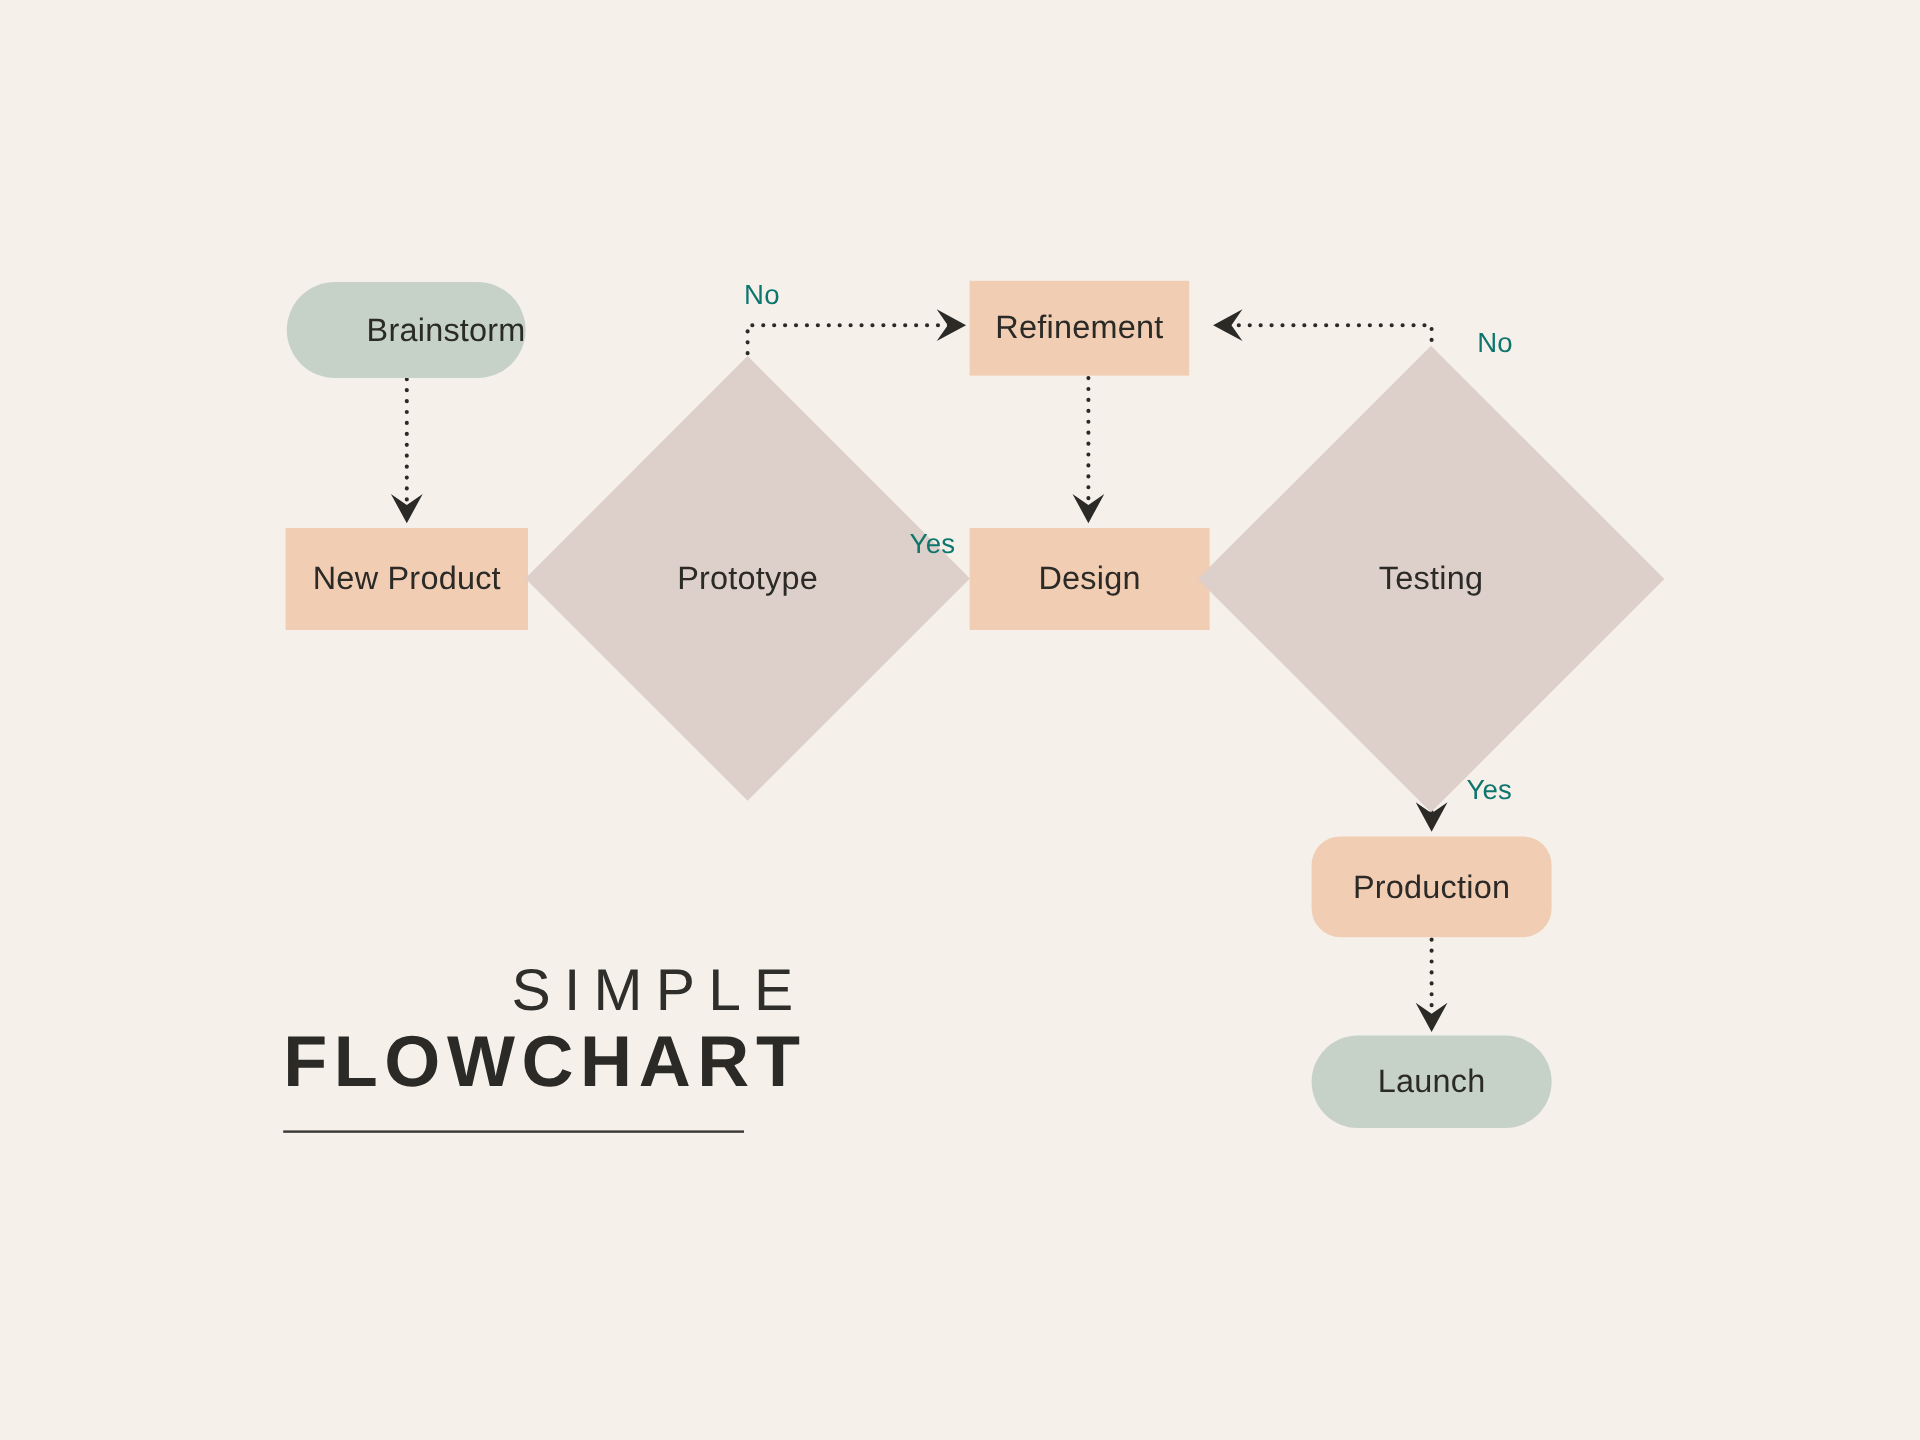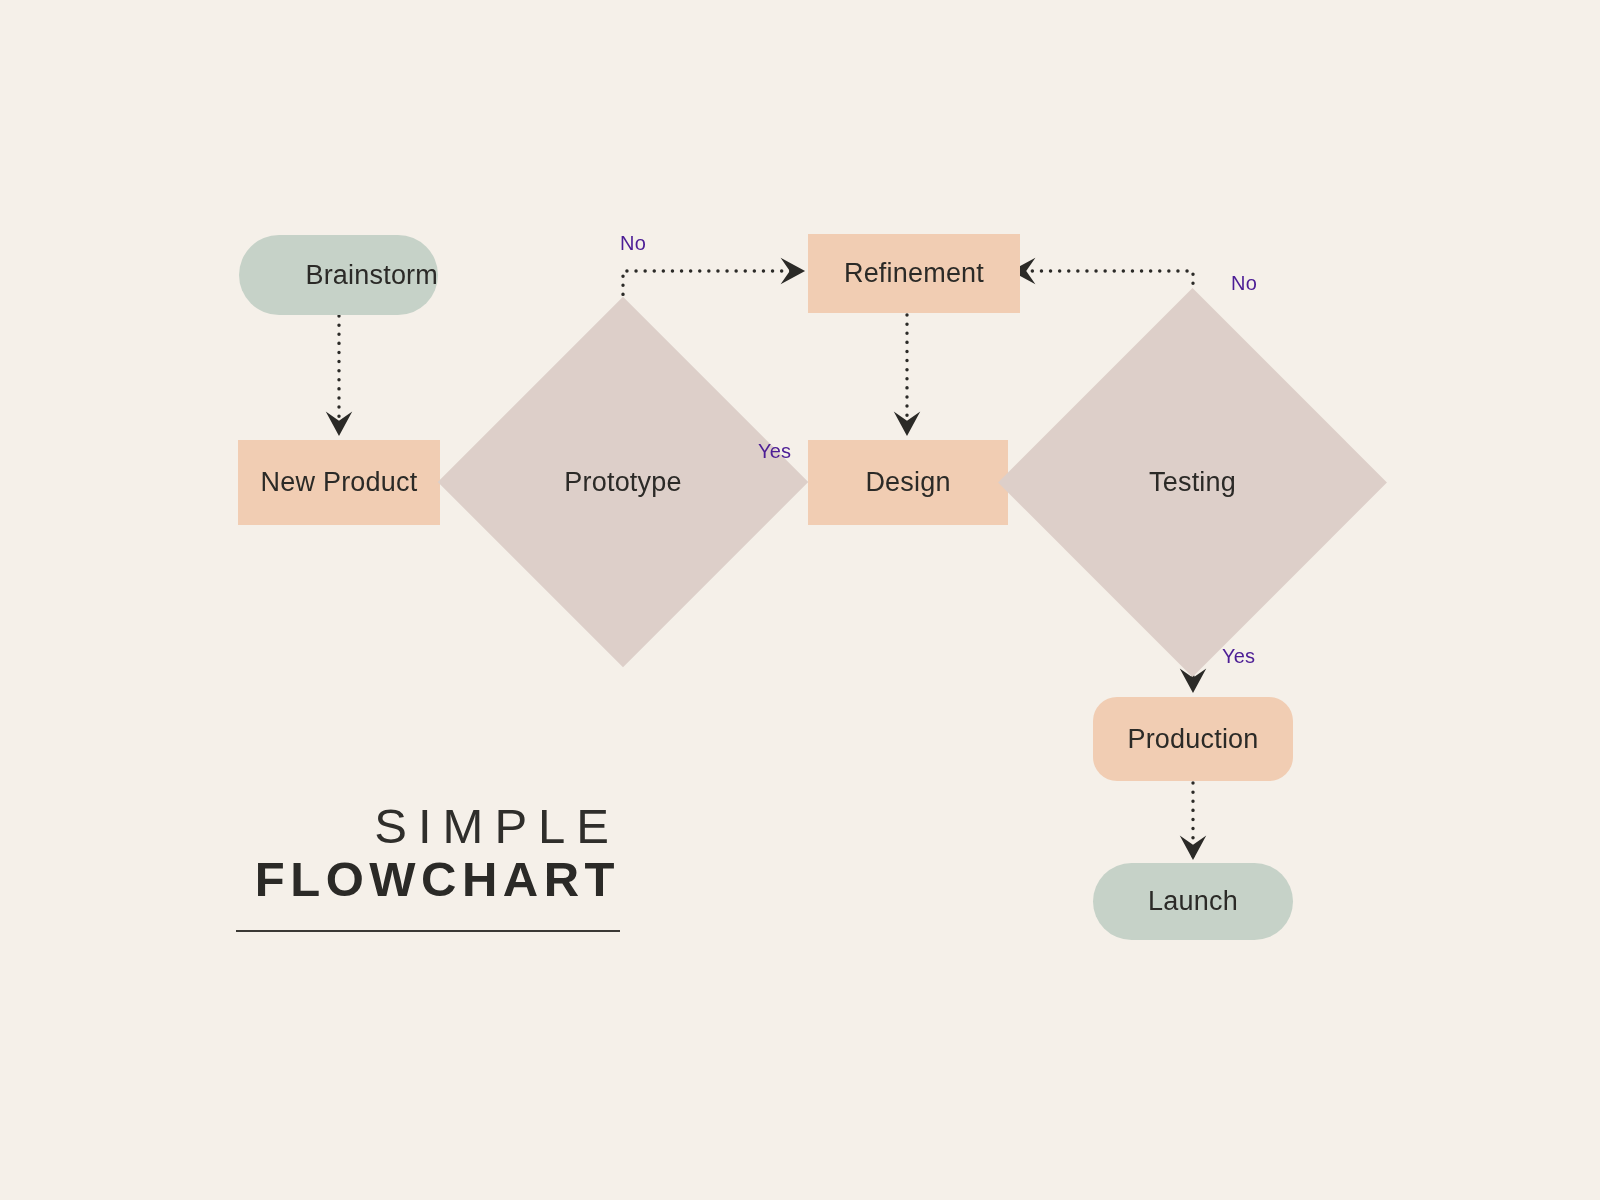--- a/index.html
+++ b/index.html
@@ -28,40 +28,40 @@
   .diamond .dshape{
     position:absolute;inset:0;
     background:#ddcfc9;
     transform:rotate(45deg);
   }
   .diamond .dlabel{position:relative;z-index:2;}
 
   
   .edge-label{
     position:absolute;
-    color:#4c1d95;
-    font-size:20px;
+    color:#0f766e;
+    font-size:23px;
     letter-spacing:.2px;
     white-space:nowrap;
   }
 
   
   #wires{position:absolute;left:0;top:0;width:1600px;height:1200px;}
 
   
   #title-block{position:absolute;left:236px;top:800px;text-align:right;}
   .t-line1{
     font-size:49px;
     font-weight:300;
     letter-spacing:11px;
     color:#2f2e2b;
     line-height:1.08;
   }
   .t-line2{
-    font-size:49px;
+    font-size:60px;
     font-weight:700;
     letter-spacing:5.5px;
     color:#2b2a27;
     line-height:1.08;
   }
   .t-rule{
     margin-top:24px;
     width:384px;height:2px;background:#3a3935;
   }
 </style>
@@ -104,21 +104,21 @@
 
   <div class="node rect" style="left:238px;top:440px;width:202px;height:85px;">
     <span>New Product</span>
   </div>
 
   <div class="node diamond" style="left:492px;top:351px;width:262px;height:262px;">
     <span class="dshape"></span>
     <span class="dlabel">Prototype</span>
   </div>
 
-  <div class="node rect" style="left:808px;top:234px;width:212px;height:79px;text-align:right;">
+  <div class="node rect" style="left:808px;top:234px;width:183px;height:79px;text-align:right;">
     <span>Refinement</span>
   </div>
 
   <div class="node rect" style="left:808px;top:440px;width:200px;height:85px;">
     <span>Design</span>
   </div>
 
   <div class="node diamond" style="left:1055px;top:345px;width:275px;height:275px;">
     <span class="dshape"></span>
     <span class="dlabel">Testing</span>

